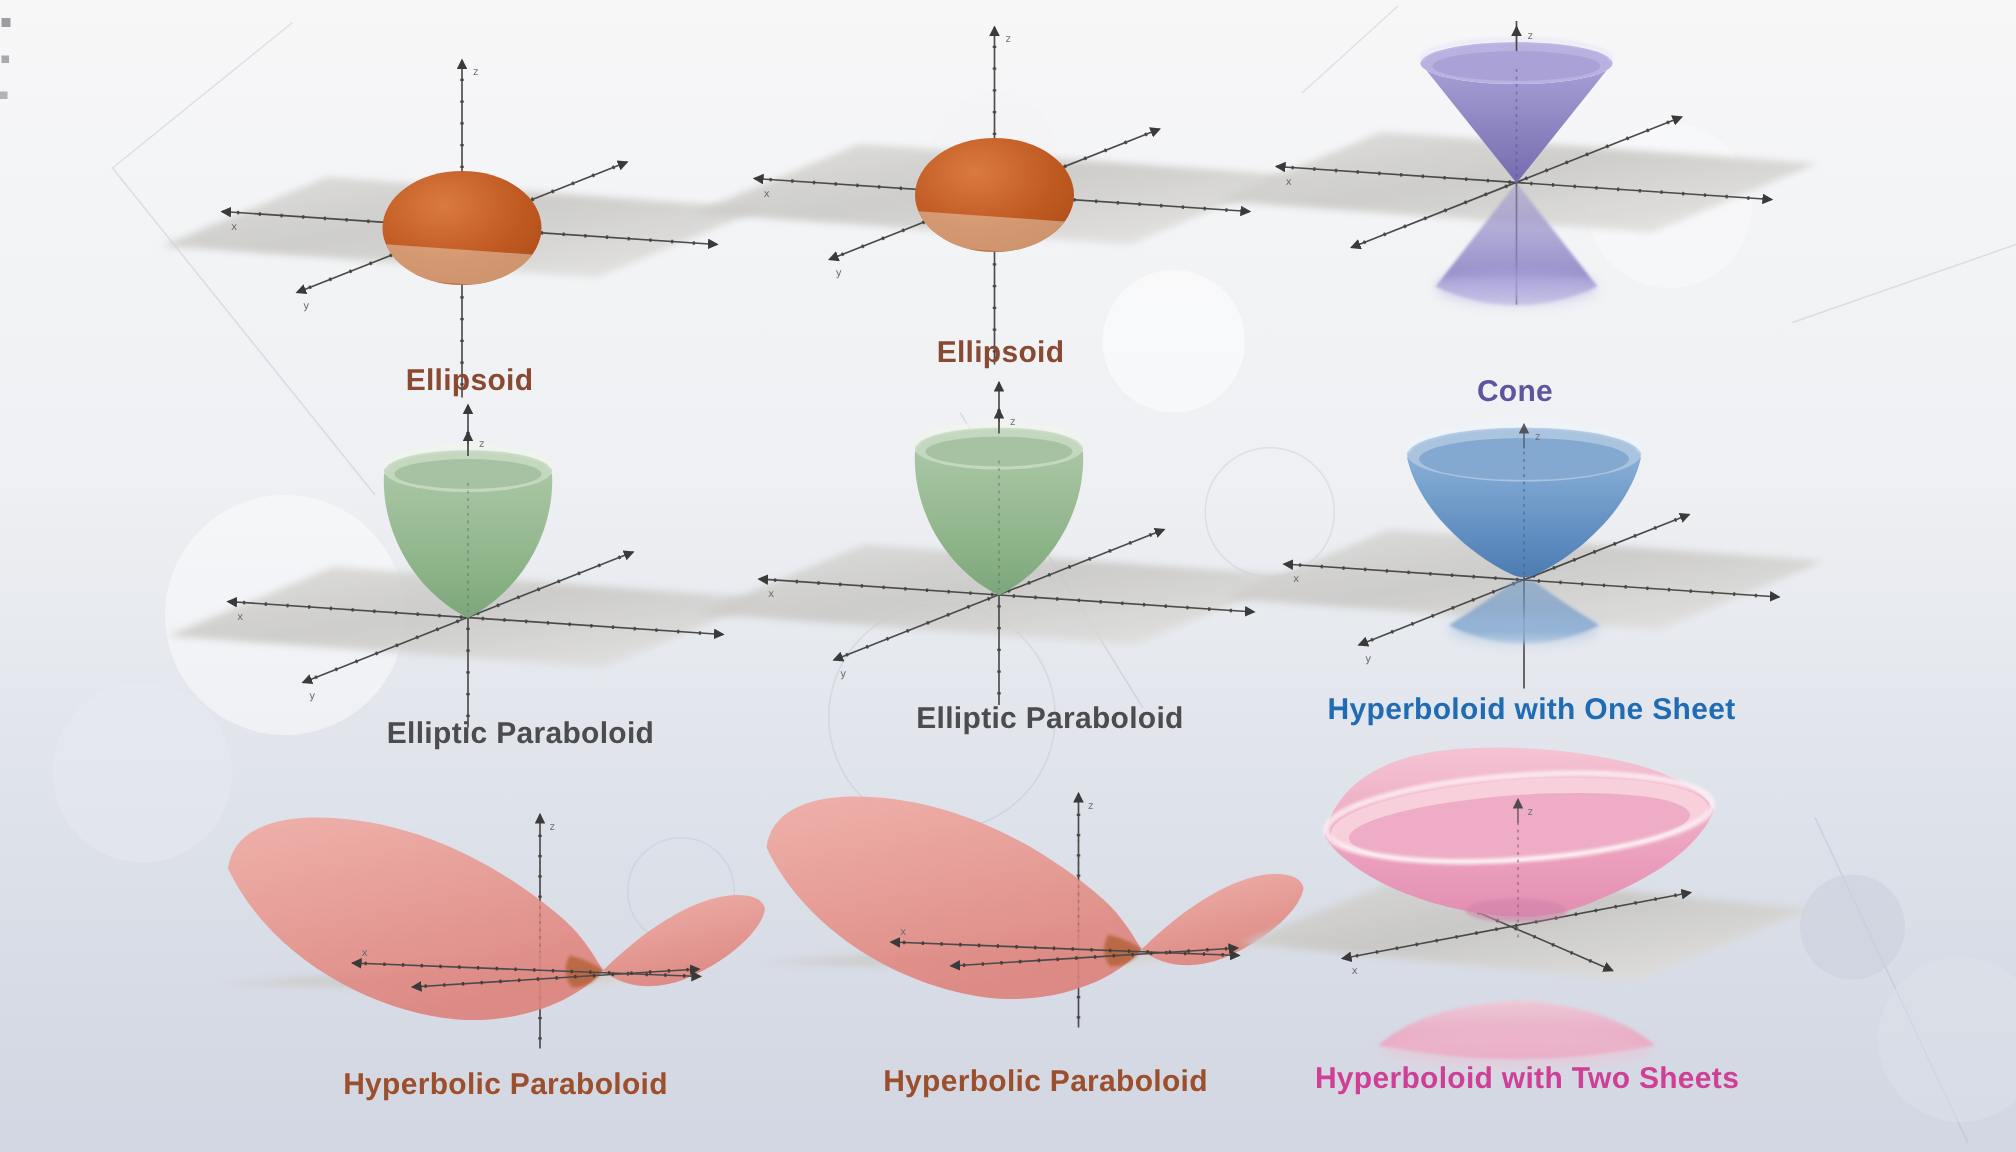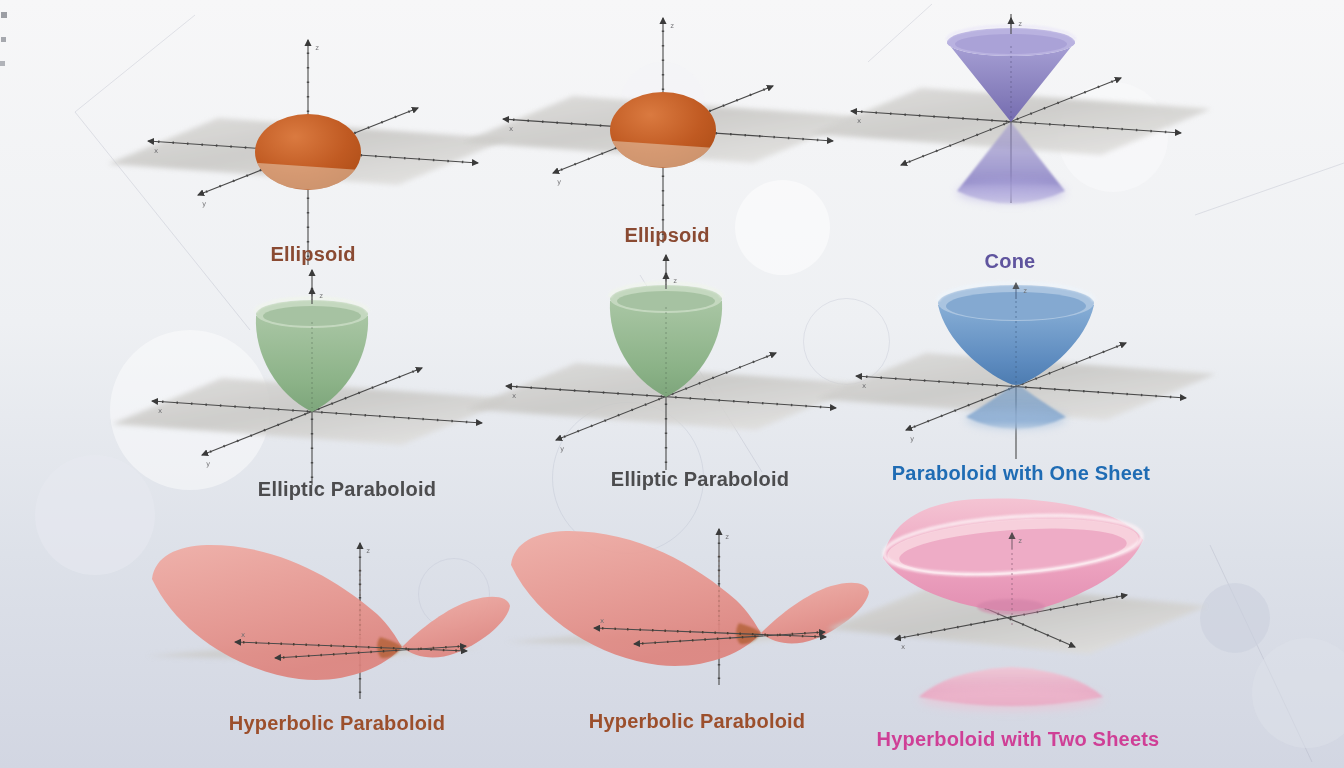--- a/index.html
+++ b/index.html
@@ -310,18 +310,18 @@
       <line x1="215" y1="82" x2="215" y2="66" stroke="#6b5560" stroke-width="1.1" marker-end="url(#arrw)" opacity="0.85"></line>
       <text class="axl" x="221" y="76">z</text>
     </svg>
   </figure>
 
   <div class="fig-label" style="left: 313px; top: 243px; color: rgb(138, 74, 50);">Ellipsoid</div>
   <div class="fig-label" style="left: 667px; top: 224px; color: rgb(138, 74, 50);">Ellipsoid</div>
   <div class="fig-label" style="left: 1010px; top: 227px; color: rgb(95, 84, 158); margin-top: 23px;">Cone</div>
   <div class="fig-label" style="left: 347px; top: 478px; color: rgb(76, 76, 78);">Elliptic Paraboloid</div>
   <div class="fig-label" style="left: 700px; top: 468px; color: rgb(76, 76, 78);">Elliptic Paraboloid</div>
-  <div class="fig-label" style="left: 1021px; top: 462px; color: rgb(31, 108, 180);">Paraboloid with One Sheet</div>
+  <div class="fig-label" style="left: 1021px; top: 462px; color: rgb(31, 108, 180);">Hyperboloid with One Sheet</div>
   <div class="fig-label" style="left: 337px; top: 712px; color: rgb(156, 79, 44);">Hyperbolic Paraboloid</div>
   <div class="fig-label" style="left: 697px; top: 710px; color: rgb(156, 79, 44);">Hyperbolic Paraboloid</div>
-  <div class="fig-label" style="left: 1018px; top: 728px; color: rgb(207, 63, 150);">Hyperboloid with Two Sheets</div>
+  <div class="fig-label" style="left: 1018px; top: 708px; color: rgb(207, 63, 150);">Hyperboloid with Two Sheets</div>
 
 </div>
 
 </body></html>

